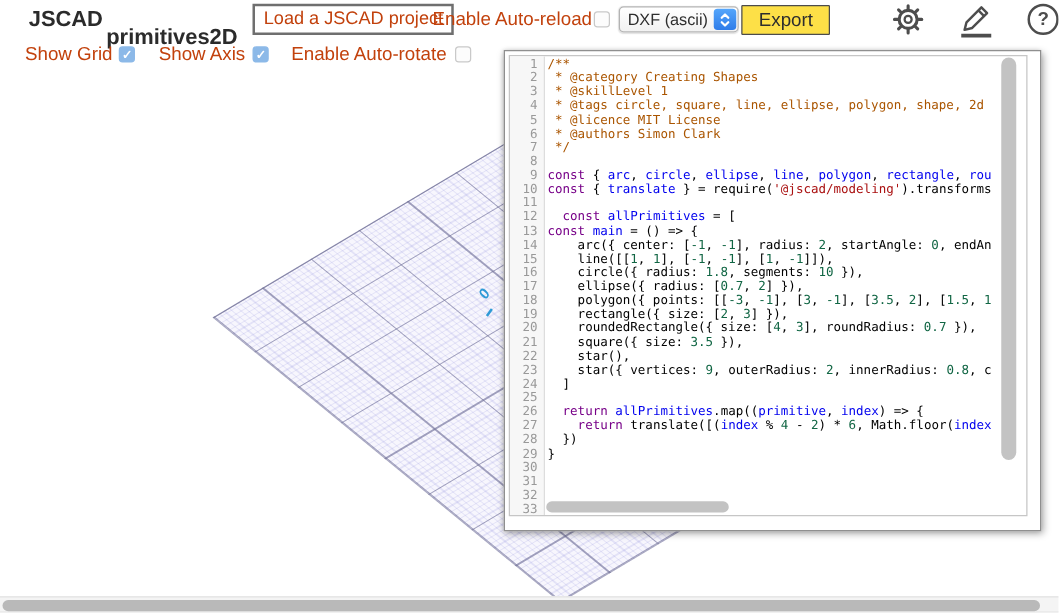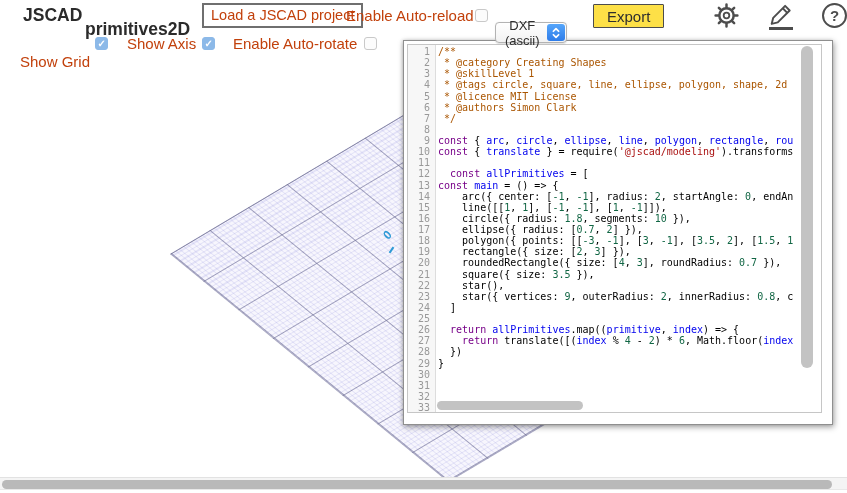--- a/index.html
+++ b/index.html
@@ -44,21 +44,21 @@
   .cb {
     position:absolute; width:13px; height:13px; border-radius:3px;
     border:1px solid #c9c9c9; background:#fcfcfc; cursor:pointer;
   }
   .cb.checked { border-color:#8cb9e8; background:#8cb9e8; }
   .cb.checked::after {
     content:"\2713"; color:#fff; font-size:10px; font-weight:bold;
     position:absolute; left:1.5px; top:-0.5px;
   }
   .select {
-    position:absolute; left:480px; top:22px; height:21px; width:72px;
+    position:absolute; left:480px; top:5px; height:21px; width:96px;
     border:1px solid #b3b3b3; border-radius:4px; background:linear-gradient(#fff,#f2f2f2);
     display:flex; align-items:center; cursor:pointer;
     box-shadow:0 0.5px 1px rgba(0,0,0,0.12);
   }
   .select .sel-text { flex:1; text-align:center; font-size:13px; color:#2e2e2e; padding-left:2px; }
   .select .stepper {
     width:18px; height:17px; margin-right:1.5px; border-radius:3px;
     background:linear-gradient(#55a6fb,#2e7ce9);
     display:flex; align-items:center; justify-content:center;
   }
@@ -170,21 +170,21 @@
           <path d="M13.6 4.8 l4.2 4.2"></path>
         </g>
       </svg>
       <div class="pencil-underline"></div>
     </div>
 
     <div class="icon-btn" style="left:807px; top:3px;">
       <div class="help-circle">?</div>
     </div>
 
-    <span class="lbl" style="left:5px; top:53px;">Show Grid</span>
+    <span class="lbl" style="left:5px; top:35px;">Show Grid</span>
     <span class="cb checked" style="left:80px; top:37px;"></span>
 
     <span class="lbl" style="left:112px; top:35px;">Show Axis</span>
     <span class="cb checked" style="left:187px; top:37px;"></span>
 
     <span class="lbl" style="left:218px; top:35px;">Enable Auto-rotate</span>
     <span class="cb" style="left:349px; top:37px;"></span>
   </div>
 
   <div class="editor-panel">

